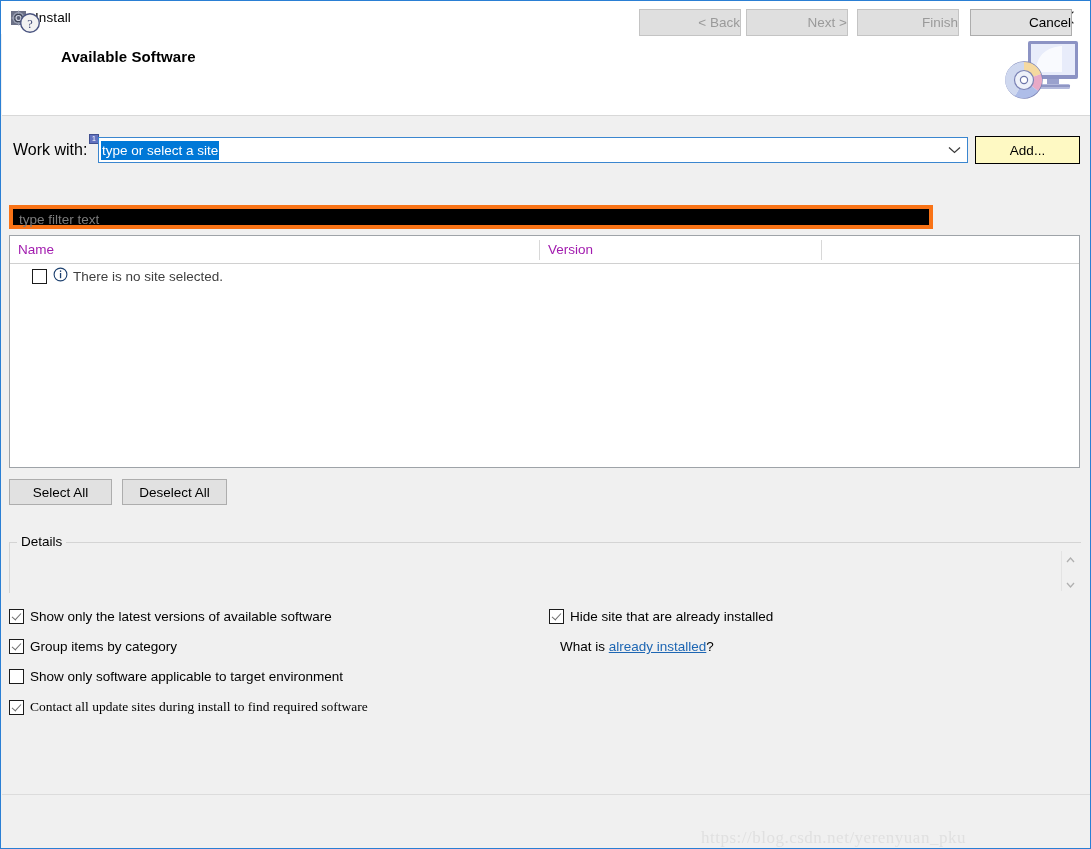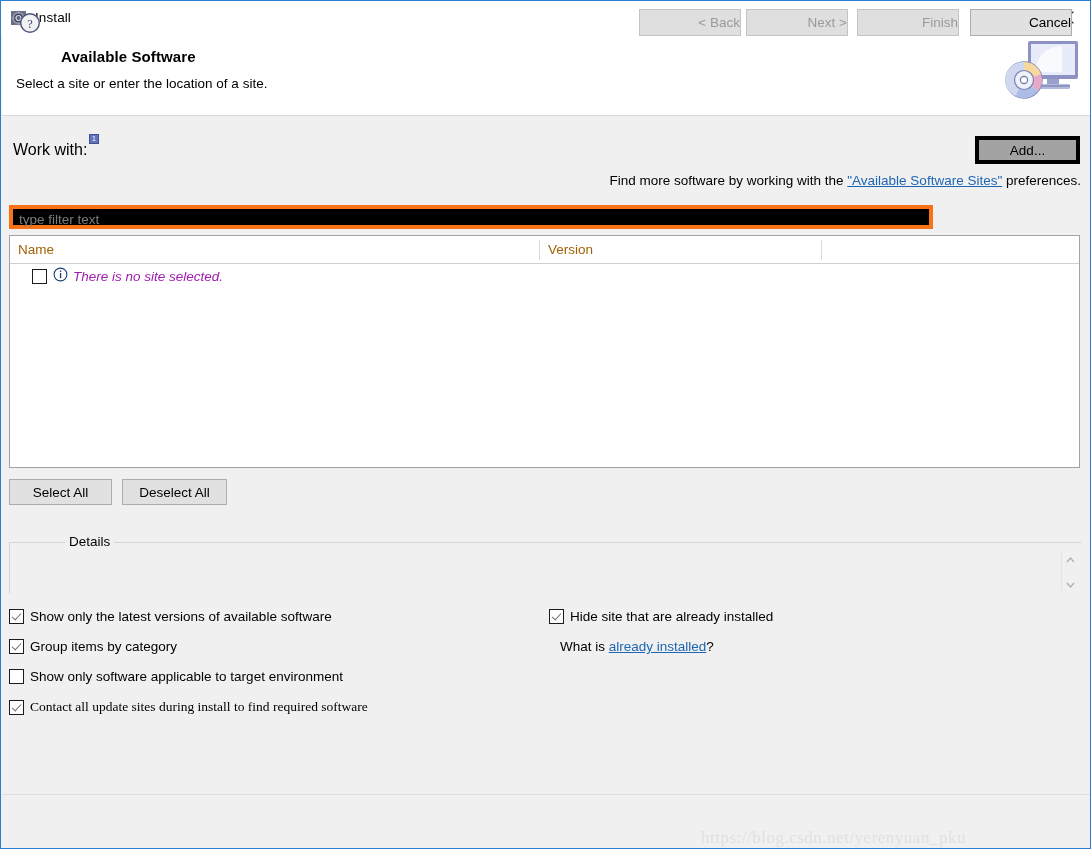--- a/index.html
+++ b/index.html
@@ -165,22 +165,22 @@
     justify-content: center;
     padding: 0;
     cursor: default;
   }
   .pbtn.disabled {
     color: #9a9a9a;
     border-color: #c4c4c4;
     background: #dfdfdf;
   }
   .pbtn.default-focus {
-    border: 4px solid #000000;
-    background: #a3a3a3;
+    border: 1px solid #000000;
+    background: #fef9c3;
   }
 
   .findmore {
     position: absolute;
     right: 9px; top: 172px;
     font-size: 13.5px;
     color: #000000;
     white-space: nowrap;
   }
   .link {
@@ -220,21 +220,21 @@
     height: 27px;
     background: #ffffff;
     border-bottom: 1px solid #d0d0d0;
   }
   .th {
     position: absolute;
     top: 0;
     height: 27px;
     line-height: 27px;
     font-size: 13.5px;
-    color: #a16207;
+    color: #a21caf;
     padding-left: 8px;
     box-sizing: border-box;
   }
   .col-sep {
     position: absolute;
     top: 4px;
     width: 1px;
     height: 20px;
     background: #d8d8d8;
   }
@@ -248,21 +248,21 @@
   .tcheck {
     width: 15px; height: 15px;
     box-sizing: border-box;
     border: 1px solid #1b1b1b;
     background: #ffffff;
     flex: none;
     margin-right: 6px;
     position: relative;
   }
   .info-ico { flex: none; margin-right: 5px; display:block; }
-  .trow-label { font-size: 13.5px; color: #a21caf; font-style: italic; }
+  .trow-label { font-size: 13.5px; color: #404040; }
 
   
   .btn-selall {
     position: absolute;
     left: 8px; top: 478px;
     width: 103px; height: 26px;
     box-sizing: border-box;
   }
   .btn-deselall {
     position: absolute;
@@ -289,21 +289,20 @@
     width: 1px; height: 51px;
     background: #d4d4d4;
   }
   .details-title {
     position: absolute;
     left: 8px; top: 3px;
     background: #f0f0f0;
     padding: 0 4px;
     font-size: 13.5px;
     color: #000;
-    margin-left: 48px;
   }
   .details-scroll {
     position: absolute;
     right: 2px; top: 20px;
     width: 17px; height: 40px;
     display: flex;
     flex-direction: column;
     align-items: center;
     justify-content: space-between;
     border-left: 1px solid #e3e3e3;
@@ -412,21 +411,20 @@
         <svg width="13" height="13" viewBox="0 0 13 13">
           <line x1="0.6" y1="0.6" x2="12.4" y2="12.4" stroke="#1b1b1b" stroke-width="1.2"></line>
           <line x1="12.4" y1="0.6" x2="0.6" y2="12.4" stroke="#1b1b1b" stroke-width="1.2"></line>
         </svg>
       </div>
     </div>
   </div>
 
   <div class="header">
     <div class="header-title">Available Software</div>
-    <div class="header-sub">Select a site or enter the location of a site.</div>
     <div class="header-banner">
       <svg width="84" height="68" viewBox="0 0 84 68">
         <rect x="0" y="0" width="84" height="68" fill="#ffffff"></rect>
         <g>
           <rect x="28" y="3" width="50" height="38" rx="2" fill="#8c93c4"></rect>
           <rect x="31" y="6" width="44" height="31" fill="#e8ecfa"></rect>
           <path d="M36 34 C36 16 48 9 62 8 L62 34 Z" fill="#ffffff" opacity="0.75"></path>
           <rect x="47" y="41" width="12" height="6" fill="#9aa1cd"></rect>
           <rect x="36" y="46" width="34" height="5" rx="1.5" fill="#b3b9dc"></rect>
           <rect x="36" y="47" width="34" height="2" fill="#8f96c4"></rect>
@@ -442,28 +440,33 @@
         </g>
       </svg>
     </div>
   </div>
 
   <div class="body-area"></div>
 
   <div class="workwith-label">Work with:</div>
   <div class="hint-badge">1</div>
 
+  <div class="combo">
+    <div class="combo-value">type or select a site</div>
+    <div class="combo-arrow">
+      <svg width="13" height="8" viewBox="0 0 13 8">
+        <polyline points="1,1.5 6.5,6.5 12,1.5" fill="none" stroke="#3a3a3a" stroke-width="1.2"></polyline>
+      </svg>
+    </div>
+  </div>
 
   <div class="pbtn btn-add default-focus">
     <span>Add...</span>
   </div>
 
-  <div class="findmore">
-    <span>Find more software by working with the </span><span class="link">"Available Software Sites"</span><span> preferences.</span>
-  </div>
 
   <div class="filterbox">
     <span class="ph">type filter text</span>
   </div>
 
   <div class="table">
     <div class="thead">
       <div class="th" style="left:0; width:530px;">Name</div>
       <div class="col-sep" style="left:529px;"></div>
       <div class="th" style="left:530px; width:282px;">Version</div>

